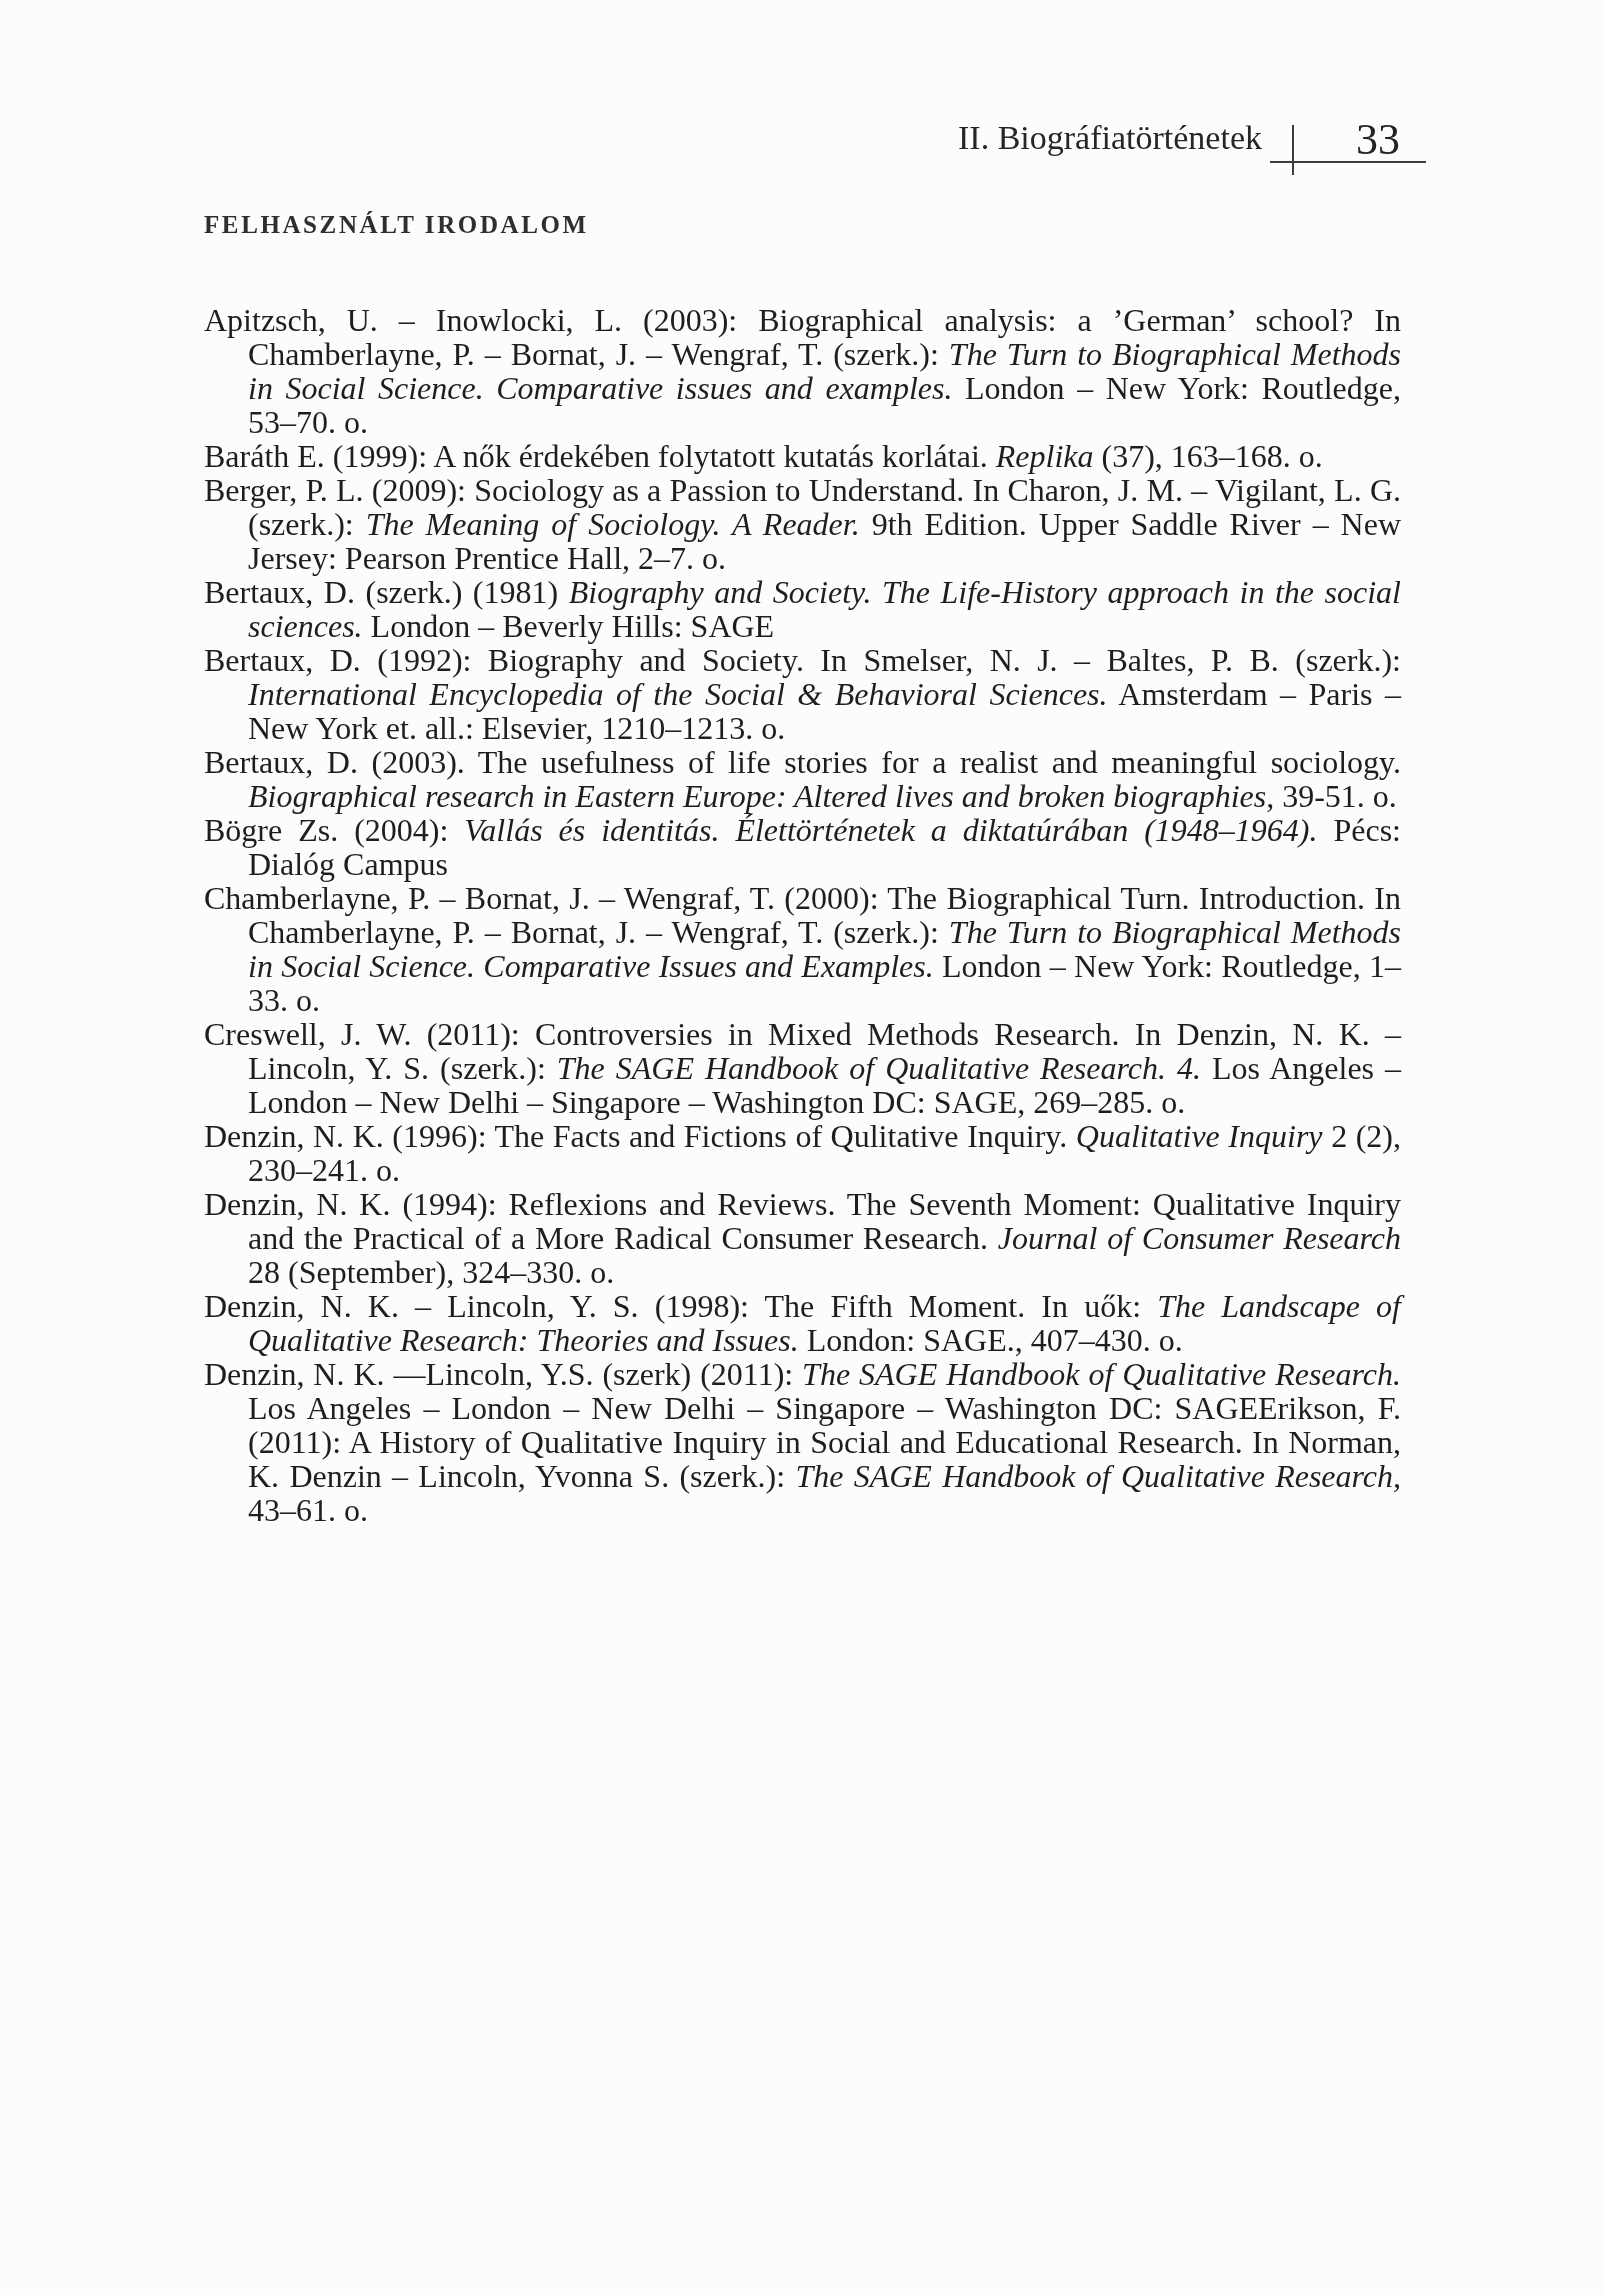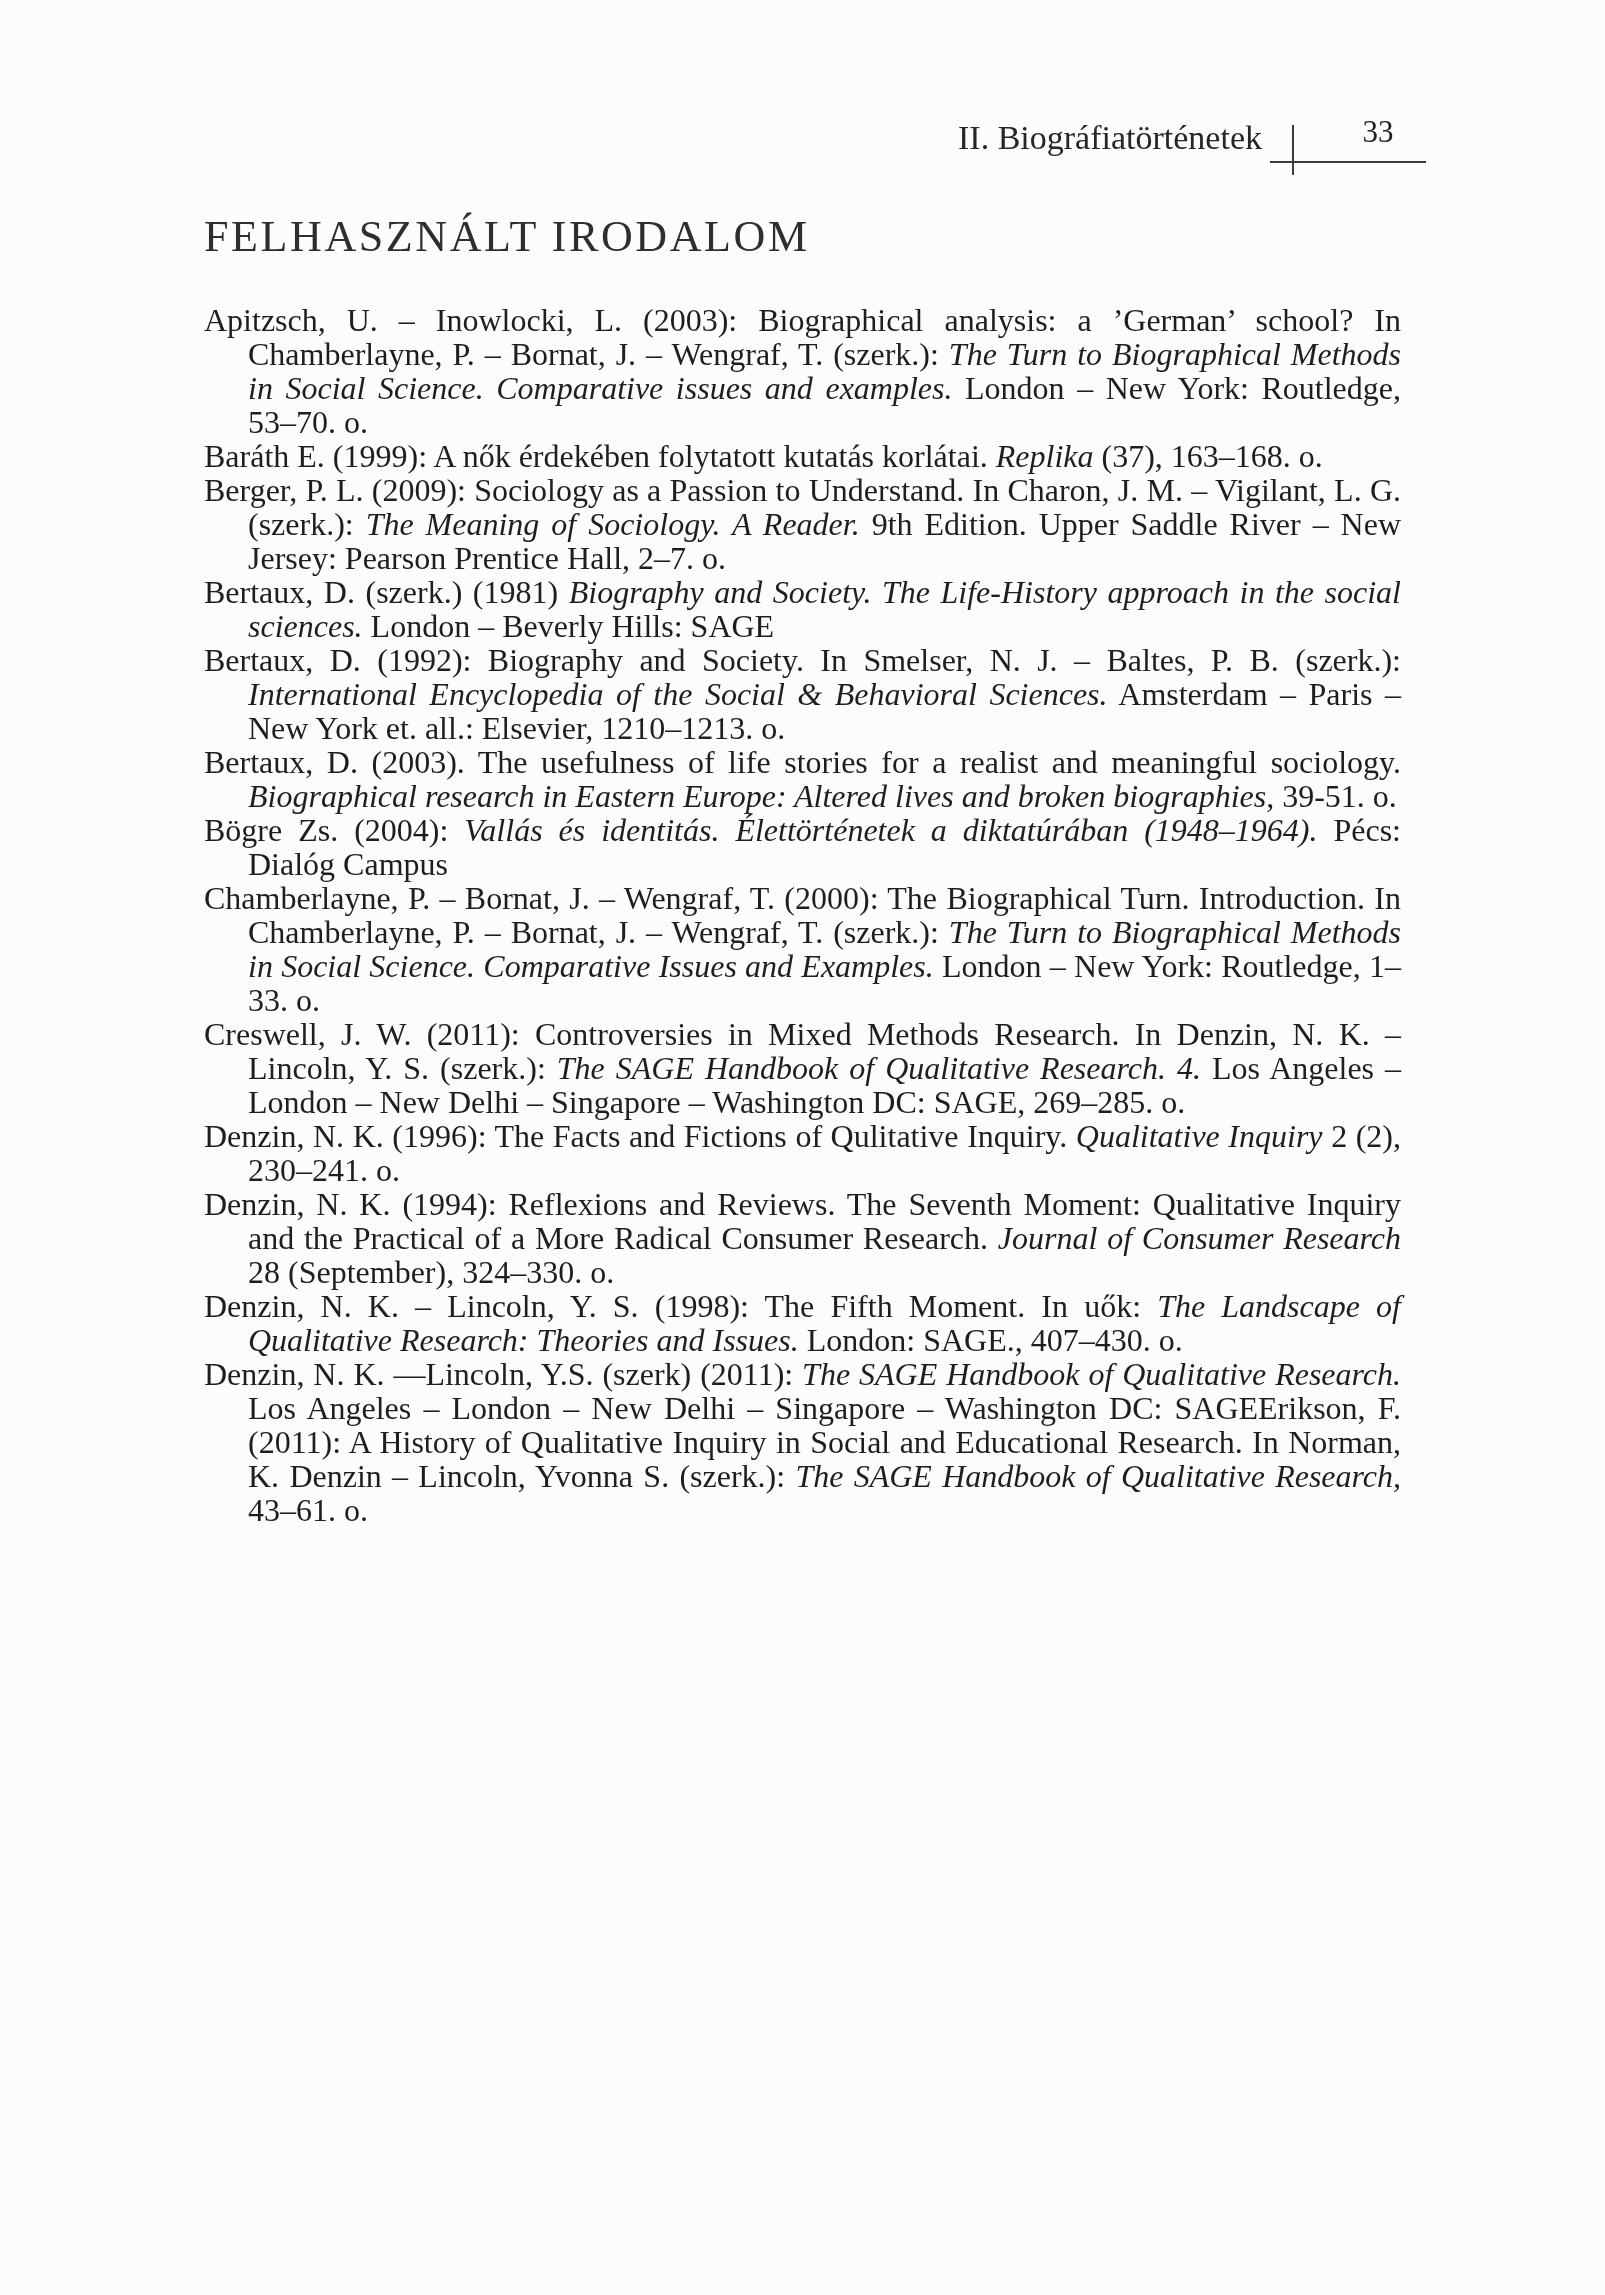--- a/index.html
+++ b/index.html
@@ -36,38 +36,38 @@
     width: 1.7px;
     height: 50px;
     background: var(--rule);
   }
   .header-pagenum {
     position: absolute;
     left: 1328px;
     top: 114px;
     width: 100px;
     text-align: center;
-    font-size: 31px;
+    font-size: 44px;
     color: #222;
   }
   .header-rule {
     position: absolute;
     left: 1270px;
     top: 161px;
     width: 156px;
     height: 1.7px;
     background: var(--rule);
   }
   
   .doc-title {
     position: absolute;
     left: 204px;
     top: 211px;
-    font-size: 44px;
-    font-weight: normal;
+    font-size: 25px;
+    font-weight: bold;
     letter-spacing: 2.6px;
     color: #2e2e2e;
     white-space: nowrap;
   }
   
   .refs {
     position: absolute;
     left: 204px;
     top: 303px;
     width: 1197px;

